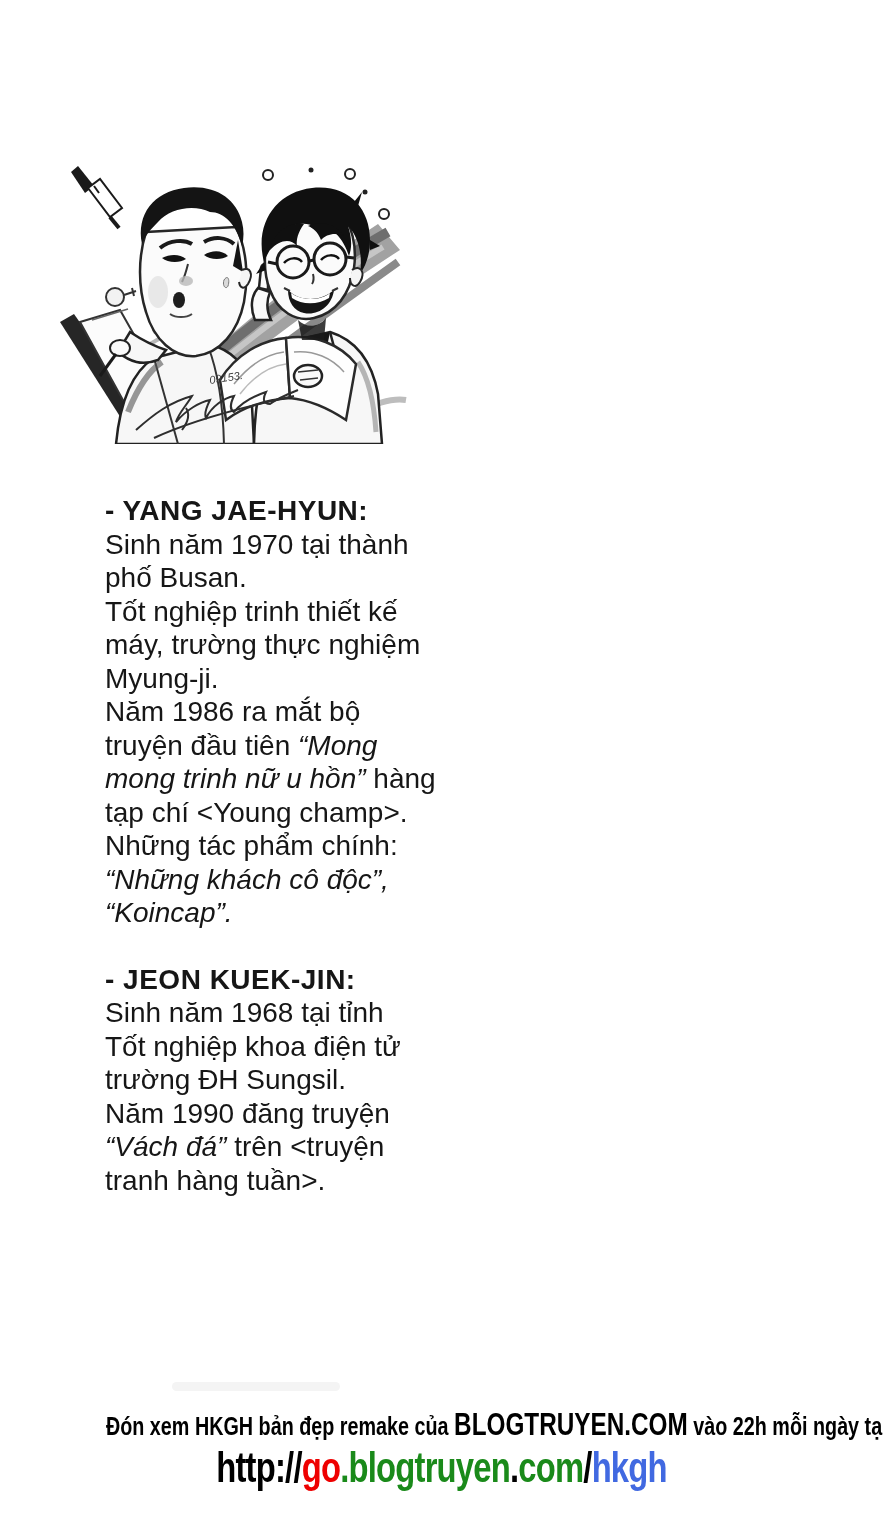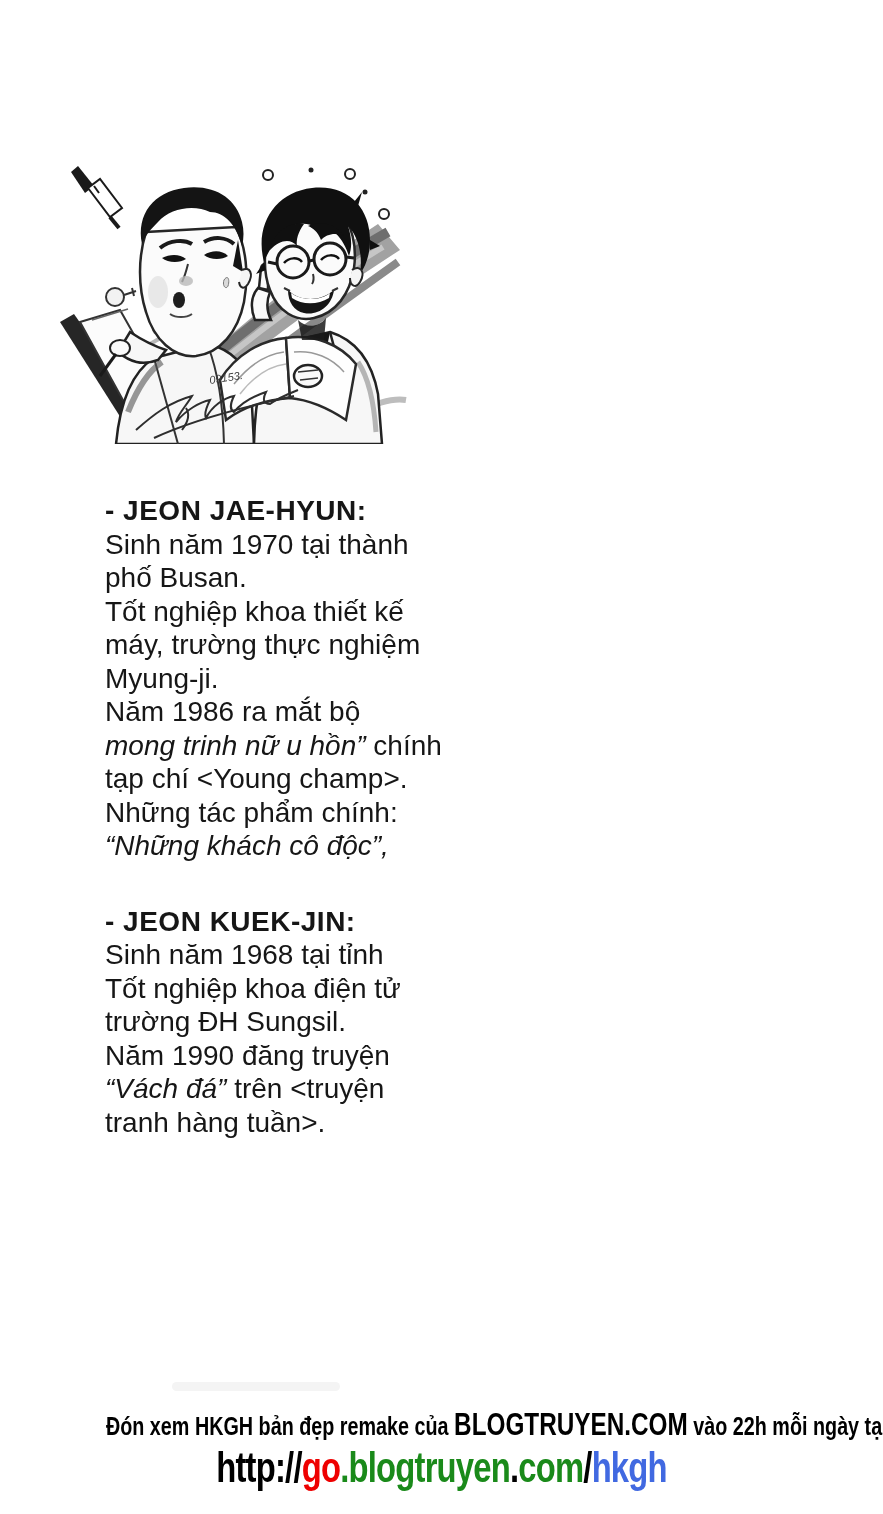--- a/index.html
+++ b/index.html
@@ -4,21 +4,21 @@
 <style>
   html,body{margin:0;padding:0;}
   body{
     width:883px;height:1514px;position:relative;background:#ffffff;
     font-family:"Liberation Sans","DejaVu Sans",sans-serif;color:#111111;
     overflow:hidden;
   }
   .illustration{position:absolute;left:58px;top:162px;width:352px;height:282px;}
   .bios{position:absolute;left:105px;top:494px;font-size:28px;line-height:33.5px;color:#161616;}
   .bio-block{margin:0;}
-  .bio-block + .bio-block{margin-top:42px;}
+  .bio-block + .bio-block{margin-top:33px;}
   .bio-heading{font-weight:bold;letter-spacing:0.5px;}
   .bio-line{white-space:nowrap;}
   .it{font-style:italic;}
   .smudge{position:absolute;left:172px;top:1382px;width:168px;height:9px;background:#f4f4f4;border-radius:5px;}
   .footer{position:absolute;left:0;right:0;top:1406px;text-align:center;}
   .promo-line{
     white-space:nowrap;font-weight:bold;font-size:26px;line-height:36px;
     transform:scaleX(0.76);transform-origin:50% 50%;color:#000;
   }
   .promo-brand{font-size:32px;}
@@ -137,32 +137,34 @@
         <path d="M96 276 C130 260 180 246 236 234"></path>
         <path d="M128 246 C132 252 130 260 124 268"></path>
       </g>
       <text x="152" y="222" font-size="11" fill="#3a3a3a" font-style="italic" transform="rotate(-9 152 222)">09153.</text>
     </g>
   </svg>
 </div>
 
 <div class="bios">
   <div class="bio-block">
-    <div class="bio-heading">- JEON JAE-HYUN:</div>
+    <div class="bio-heading">- YANG JAE-HYUN:</div>
     <div>
         <div class="bio-line"><span>Sinh năm 1970 tại thành</span></div>
         <div class="bio-line"><span>phố Busan.</span></div>
-        <div class="bio-line"><span>Tốt nghiệp khoa thiết kế</span></div>
+        <div class="bio-line"><span>Tốt nghiệp trinh thiết kế</span></div>
         <div class="bio-line"><span>máy, trường thực nghiệm</span></div>
         <div class="bio-line"><span>Myung-ji.</span></div>
         <div class="bio-line"><span>Năm 1986 ra mắt bộ</span></div>
-        <div class="bio-line"><span class="it">mong trinh nữ u hồn”</span><span> chính</span></div>
+        <div class="bio-line"><span>truyện đầu tiên </span><span class="it">“Mong</span></div>
+        <div class="bio-line"><span class="it">mong trinh nữ u hồn”</span><span> hàng</span></div>
         <div class="bio-line"><span>tạp chí &lt;Young champ&gt;.</span></div>
         <div class="bio-line"><span>Những tác phẩm chính:</span></div>
         <div class="bio-line"><span class="it">“Những khách cô độc”,</span></div>
+        <div class="bio-line"><span class="it">“Koincap”.</span></div>
       </div>
   </div>
   <div class="bio-block">
     <div class="bio-heading">- JEON KUEK-JIN:</div>
     <div>
         <div class="bio-line"><span>Sinh năm 1968 tại tỉnh</span></div>
         <div class="bio-line"><span>Tốt nghiệp khoa điện tử</span></div>
         <div class="bio-line"><span>trường ĐH Sungsil.</span></div>
         <div class="bio-line"><span>Năm 1990 đăng truyện</span></div>
         <div class="bio-line"><span class="it">“Vách đá”</span><span> trên &lt;truyện</span></div>

